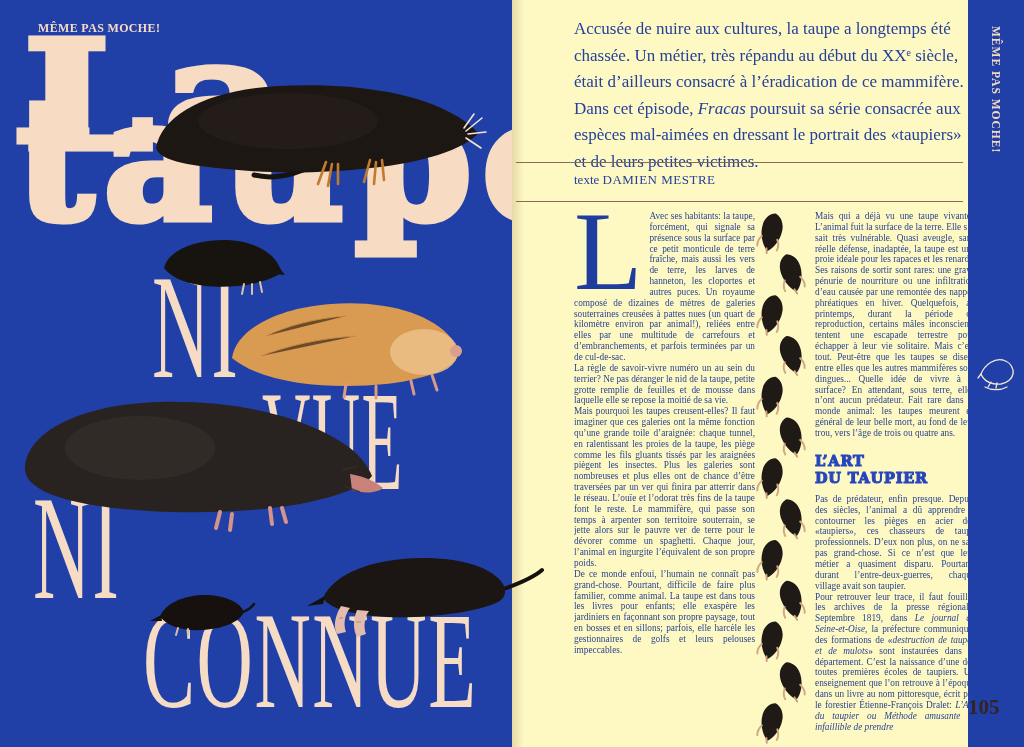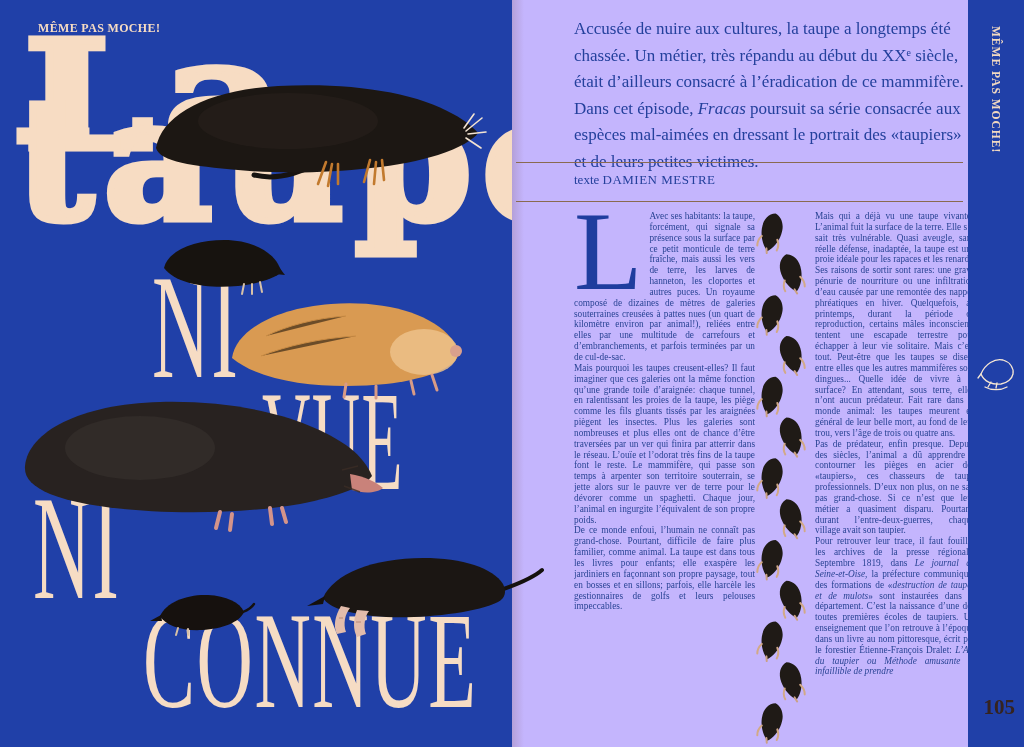--- a/index.html
+++ b/index.html
@@ -22,21 +22,21 @@
   .ni { position:absolute; color:#f6dcc4; font-family:"Liberation Serif", serif;
         font-weight:400; line-height:1; white-space:nowrap; transform-origin:0 0;
         font-size:100px; letter-spacing:2px; }
   .ni1    { left:152px; top:254px; transform:scale(.80,1.48); }
   .vue    { left:262px; top:372px; transform:scale(.67,1.41); }
   .ni2    { left:33px;  top:474px; transform:scale(.80,1.49); }
   .connue { left:143px; top:593px; transform:scale(.78,1.37); }
 
   
   .page-right { position:absolute; left:512px; top:0; width:456px; height:747px;
-                background:#c4b5fd; overflow:hidden; color:#27449c; }
+                background:#fef9c3; overflow:hidden; color:#27449c; }
   .page-right::before { content:''; position:absolute; left:0; top:0; bottom:0; width:12px;
                 background:linear-gradient(90deg, rgba(96,48,24,.16), rgba(96,48,24,0)); }
   .intro { position:absolute; left:62px; top:16px; width:400px;
            font-size:17px; line-height:26.5px; color:#24409c; }
   .intro i { font-style:italic; }
   .rule { position:absolute; left:4px; right:5px; height:1px; background:#8a6a50; }
   .rule1 { top:162px; } .rule2 { top:201px; }
   .byline { position:absolute; left:62px; top:172px; font-size:13px; color:#24409c; }
   .byline-name { letter-spacing:.5px; }
   .col { position:absolute; top:211px; height:536px; overflow:hidden;
@@ -53,21 +53,21 @@
   .section-heading span { display:block; }
   .divider-chain { position:absolute; left:238px; top:212px; }
 
   
   .band { position:absolute; left:968px; top:0; width:56px; height:747px;
           background:#2040a8; }
   .band-vertical-label { position:absolute; top:26px; left:50%; transform:translateX(-50%);
           writing-mode:vertical-rl; color:#f2d9c0; font-size:11.5px; font-weight:bold;
           letter-spacing:1px; white-space:nowrap; }
   .band-sketch { position:absolute; left:9px; top:352px; }
-  .page-number { position:absolute; left:0; right:9px; top:695px; text-align:right;
+  .page-number { position:absolute; left:0; right:9px; top:695px; text-align:left;
           font-size:21px; font-weight:bold; color:#35231f;
           font-family:"Liberation Serif", serif; }
 
   
   .mole-layer svg { position:absolute; overflow:visible; }
   .m-desman { left:148px; top:76px; }
   .m-small2 { left:158px; top:234px; }
   .m-golden { left:226px; top:296px; }
   .m-big    { left:20px;  top:396px; }
   .m-cross  { left:293px; top:546px; }
@@ -93,20 +93,21 @@
     <div class="rule rule1"></div>
     <div class="byline">
       <span>texte</span>
       <span class="byline-name">DAMIEN MESTRE</span>
     </div>
     <div class="rule rule2"></div>
 
     <div class="col col1">
       <p><span class="dropcap">L</span></p>
       <p>Avec ses habitants: la taupe, forcément, qui signale sa présence sous la surface par ce petit monticule de terre fraîche, mais aussi les vers de terre, les larves de hanneton, les cloportes et autres puces. Un royaume composé de dizaines de mètres de galeries souterraines creusées à pattes nues (un quart de kilomètre environ par animal!), reliées entre elles par une multitude de carrefours et d’embranchements, et parfois terminées par un de cul-de-sac.</p>
+      <p>La règle de savoir-vivre numéro un au sein du terrier? Ne pas déranger le nid de la taupe, petite grotte remplie de feuilles et de mousse dans laquelle elle se repose la moitié de sa vie.</p>
       <p>Mais pourquoi les taupes creusent-elles? Il faut imaginer que ces galeries ont la même fonction qu’une grande toile d’araignée: chaque tunnel, en ralentissant les proies de la taupe, les piège comme les fils gluants tissés par les araignées piègent les insectes. Plus les galeries sont nombreuses et plus elles ont de chance d’être traversées par un ver qui finira par atterrir dans le réseau. L’ouïe et l’odorat très fins de la taupe font le reste. Le mammifère, qui passe son temps à arpenter son territoire souterrain, se jette alors sur le pauvre ver de terre pour le dévorer comme un spaghetti. Chaque jour, l’animal en ingurgite l’équivalent de son propre poids.</p>
       <p>De ce monde enfoui, l’humain ne connaît pas grand-chose. Pourtant, difficile de faire plus familier, comme animal. La taupe est dans tous les livres pour enfants; elle exaspère les jardiniers en façonnant son propre paysage, tout en bosses et en sillons; parfois, elle harcèle les gestionnaires de golfs et leurs pelouses impeccables.</p>
     </div>
 
     <svg class="divider-chain" width="64" height="532" viewBox="0 0 64 532">
       <defs>
         <g id="divider-mole">
           <path d="M16,1 C23,3 27.5,10 26.5,20 C25.7,28.5 22,35.5 17,39.5 C12,35.5 7.3,28 6.3,19 C5.3,10 9,3 16,1 Z" fill="#1f1a16"></path>
           <path d="M8,26 C6,29 5,33 6,36.5" stroke="#d2a987" stroke-width="2" fill="none" stroke-linecap="round"></path>
           <path d="M24,26 C26,29 27,33 26,36.5" stroke="#d2a987" stroke-width="2" fill="none" stroke-linecap="round"></path>
@@ -125,20 +126,24 @@
           <use href="#divider-mole" xlink:href="#divider-mole" transform="translate(5,326.4) rotate(14 16 20)"></use>
           <use href="#divider-mole" xlink:href="#divider-mole" transform="translate(25,367.2) rotate(-14 16 20)"></use>
           <use href="#divider-mole" xlink:href="#divider-mole" transform="translate(5,408) rotate(14 16 20)"></use>
           <use href="#divider-mole" xlink:href="#divider-mole" transform="translate(25,448.79999999999995) rotate(-14 16 20)"></use>
           <use href="#divider-mole" xlink:href="#divider-mole" transform="translate(5,489.59999999999997) rotate(14 16 20)"></use>
         </g>
     </svg>
 
     <div class="col col2">
       <p>Mais qui a déjà vu une taupe vivante? L’animal fuit la surface de la terre. Elle s’y sait très vulnérable. Quasi aveugle, sans réelle défense, inadaptée, la taupe est une proie idéale pour les rapaces et les renards. Ses raisons de sortir sont rares: une grave pénurie de nourriture ou une infiltration d’eau causée par une remontée des nappes phréatiques en hiver. Quelquefois, au printemps, durant la période de reproduction, certains mâles inconscients tentent une escapade terrestre pour échapper à leur vie solitaire. Mais c’est tout. Peut-être que les taupes se disent entre elles que les autres mammifères sont dingues... Quelle idée de vivre à la surface? En attendant, sous terre, elles n’ont aucun prédateur. Fait rare dans le monde animal: les taupes meurent en général de leur belle mort, au fond de leur trou, vers l’âge de trois ou quatre ans.</p>
+      <h2 class="section-heading">
+        <span>L’ART</span>
+        <span>DU TAUPIER</span>
+      </h2>
       <p>Pas de prédateur, enfin presque. Depuis des siècles, l’animal a dû apprendre à contourner les pièges en acier des «taupiers», ces chasseurs de taupe professionnels. D’eux non plus, on ne sait pas grand-chose. Si ce n’est que leur métier a quasiment disparu. Pourtant, durant l’entre-deux-guerres, chaque village avait son taupier.</p>
       <p><span>Pour retrouver leur trace, il faut fouiller les archives de la presse régionale. Septembre 1819, dans </span><i>Le journal de Seine-et-Oise</i><span>, la préfecture communique: des formations de «</span><i>destruction de taupes et de mulots</i><span>» sont instaurées dans le département. C’est la naissance d’une des toutes premières écoles de taupiers. Un enseignement que l’on retrouve à l’époque dans un livre au nom pittoresque, écrit par le forestier Étienne-François Dralet: </span><i>L’Art du taupier ou Méthode amusante et infaillible de prendre</i></p>
     </div>
   </section>
 
   <aside class="band">
     <div class="band-vertical-label">MÊME PAS MOCHE!</div>
     <svg class="band-sketch" width="40" height="40" viewBox="0 0 40 40">
       <g stroke="#f5e6d4" stroke-width="1.3" fill="none" stroke-linecap="round">
         <path d="M4,22 C8,12 18,6 26,8 C33,10 37,16 36,22 C35,27 30,31 24,32 C16,33 7,30 4,22 Z"></path>

